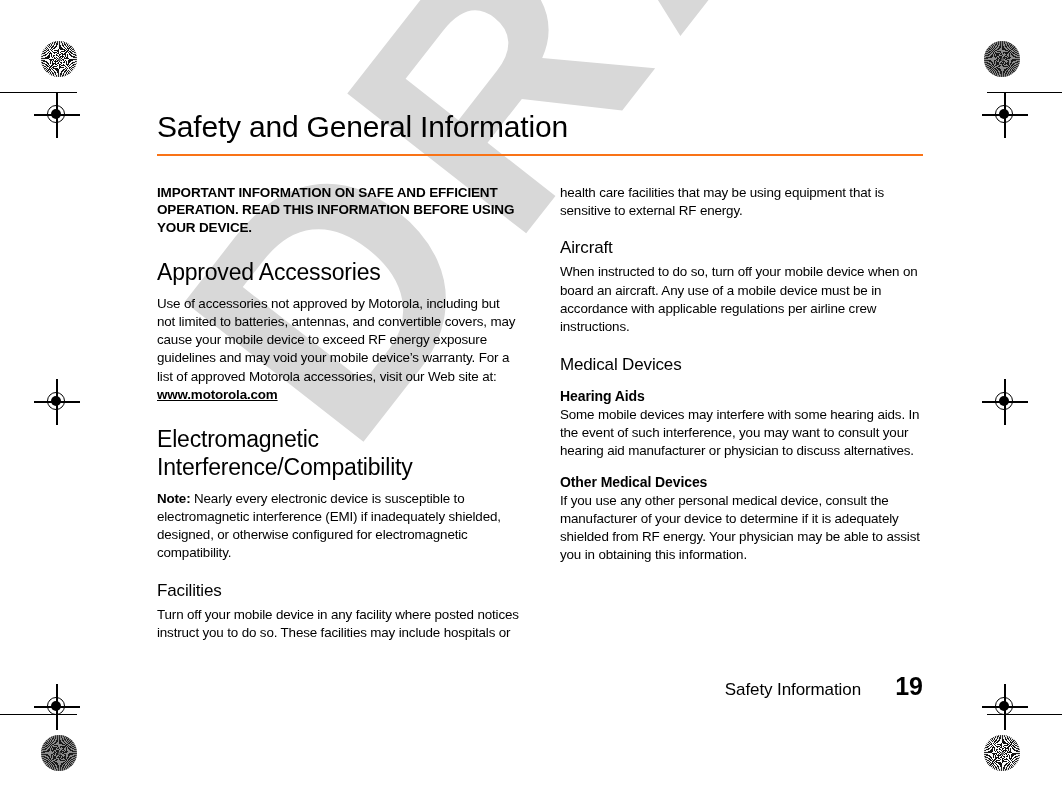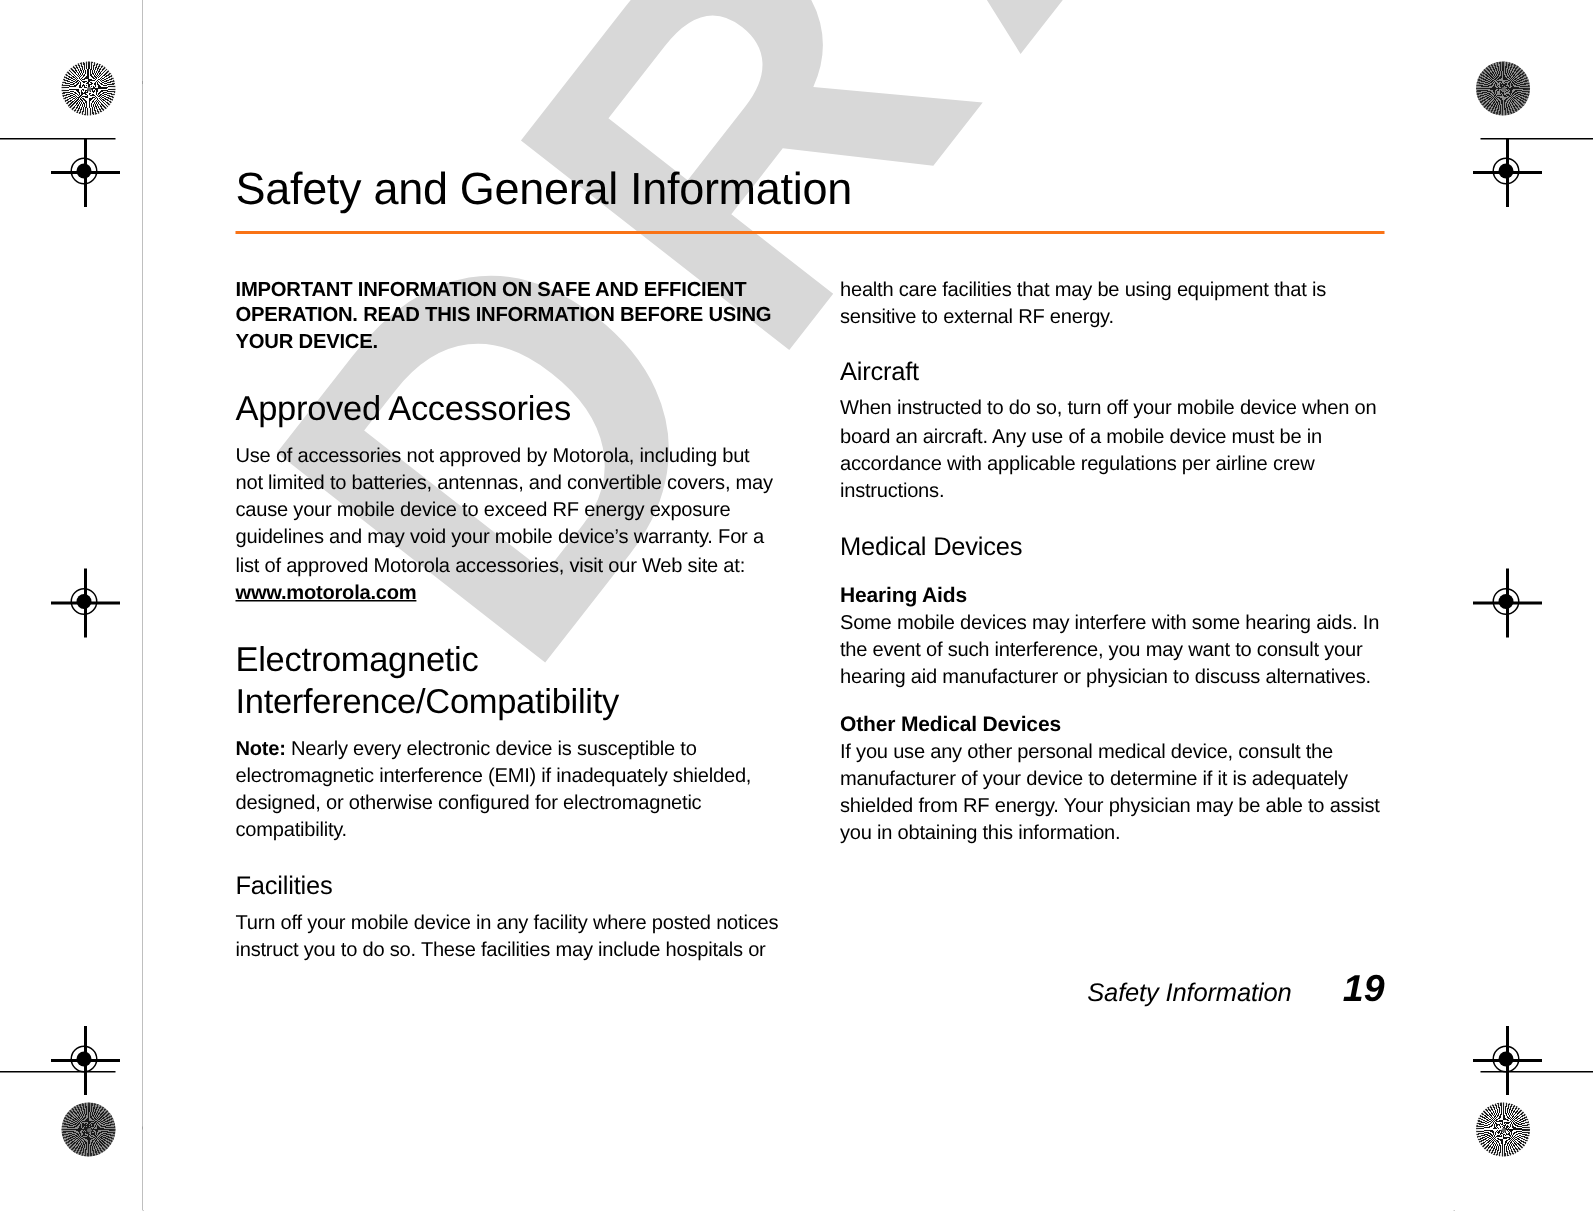--- a/index.html
+++ b/index.html
@@ -211,26 +211,25 @@
   .b { font-weight: bold; }
   .url {
     font-weight: bold;
     text-decoration: underline;
     color: #000;
   }
 
   .footer {
     position: absolute;
     left: 62px;
-    top: 645px;
+    top: 672px;
     width: 766px;
     display: flex;
     align-items: baseline;
     justify-content: flex-end;
-    font-style: italic;
   }
   .footer .label {
     font-family: "Liberation Sans", sans-serif;
     font-size: 17px;
     color: #000;
     letter-spacing: -0.1px;
   }
   .footer .pagenum {
     font-family: "Liberation Sans", sans-serif;
     font-weight: bold;

